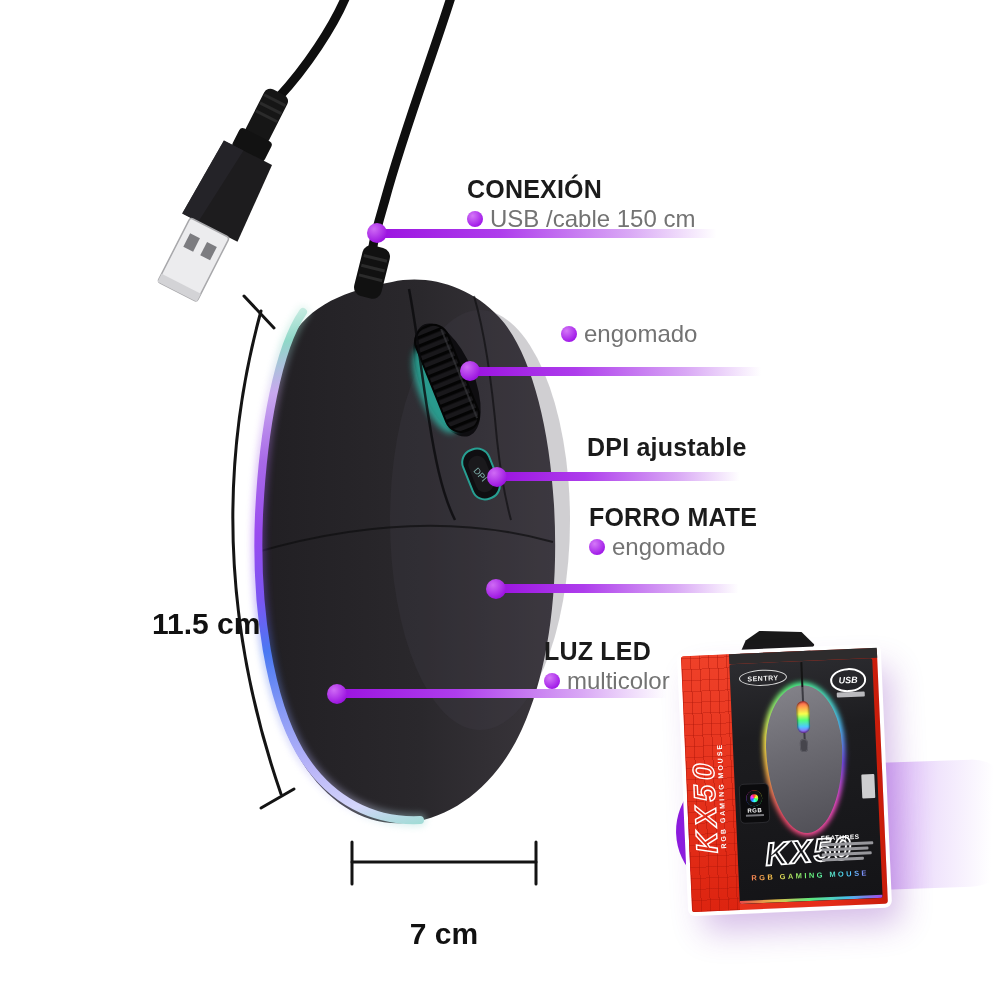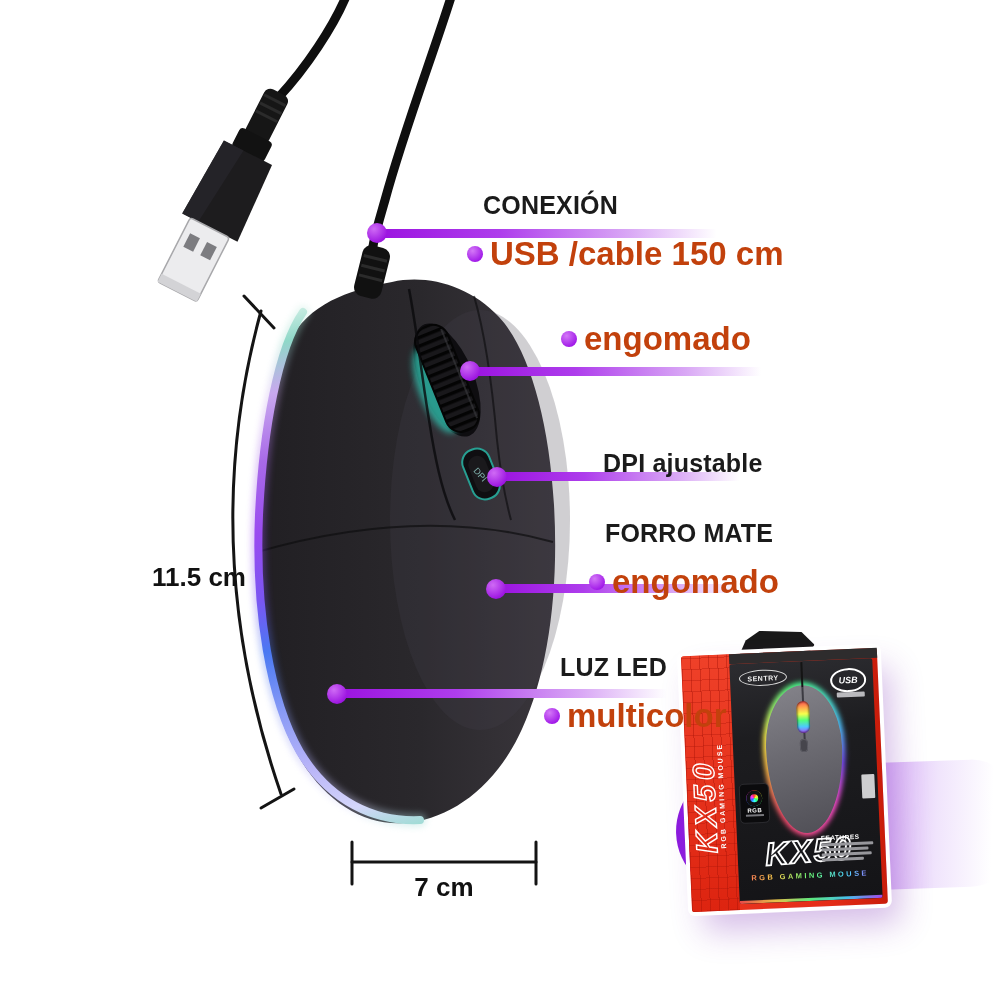--- a/index.html
+++ b/index.html
@@ -4,31 +4,31 @@
 <style>
   html,body { margin:0; padding:0; background:#ffffff; }
   .stage {
     position:relative; width:1000px; height:1000px; overflow:hidden;
     background:#ffffff; font-family:"Liberation Sans", sans-serif; color:#1b1b1b;
   }
   .scene-svg { position:absolute; left:0; top:0; width:1000px; height:1000px; z-index:1; }
 
   
   .callout { position:absolute; z-index:5; }
-  .callout h3 { margin:16px; font-size:25px; line-height:27px; font-weight:700; letter-spacing:.2px; color:#1b1b1b; }
+  .callout h3 { margin:0; font-size:25px; line-height:27px; font-weight:700; letter-spacing:.2px; color:#1b1b1b; }
   .callout-row { display:flex; align-items:center; gap:7px; margin-top:2px; }
   .bullet { width:16px; height:16px; border-radius:50%; flex:0 0 auto;
             background:radial-gradient(circle at 35% 30%, #d478f7, #a018e8 75%); }
-  .detail { font-size:33px; font-weight:700; color:#c2410c; white-space:nowrap; }
+  .detail { font-size:24px; font-weight:400; color:#737373; white-space:nowrap; }
   .cline { position:absolute; height:9px; border-radius:5px; z-index:4;
            background:linear-gradient(90deg,#9b13e0 0%,#ae3dec 35%,#d9a8f5 72%,rgba(255,255,255,0) 97%); }
   .cdot { position:absolute; width:20px; height:20px; border-radius:50%; z-index:5;
           background:radial-gradient(circle at 35% 30%, #cf6af5, #9b13e0 75%); }
 
-  .dim-label { position:absolute; z-index:5; font-weight:700; font-size:26px; color:#111; }
+  .dim-label { position:absolute; z-index:5; font-weight:700; font-size:30px; color:#111;margin-top:45px; }
 
   
   .swoosh { position:absolute; left:676px; top:764px; width:340px; height:127px; z-index:2;
             border-radius:70px 48px 52px 70px; transform:rotate(-2deg);
             background:linear-gradient(94deg,#8a17dd 0%,#9c36ea 18%,#b767f0 38%,#d8aef7 58%,#f0e4fc 76%,rgba(255,255,255,0) 92%); }
 
   
   .box { position:absolute; left:686px; top:630px; width:196px; height:280px; z-index:3; transform:rotate(-2.5deg); }
   .hang-tab { position:absolute; left:56px; top:0; width:78px; height:28px; background:#191919;
               clip-path:polygon(0% 100%, 12% 32%, 30% 0%, 84% 10%, 100% 58%, 88% 100%); }

